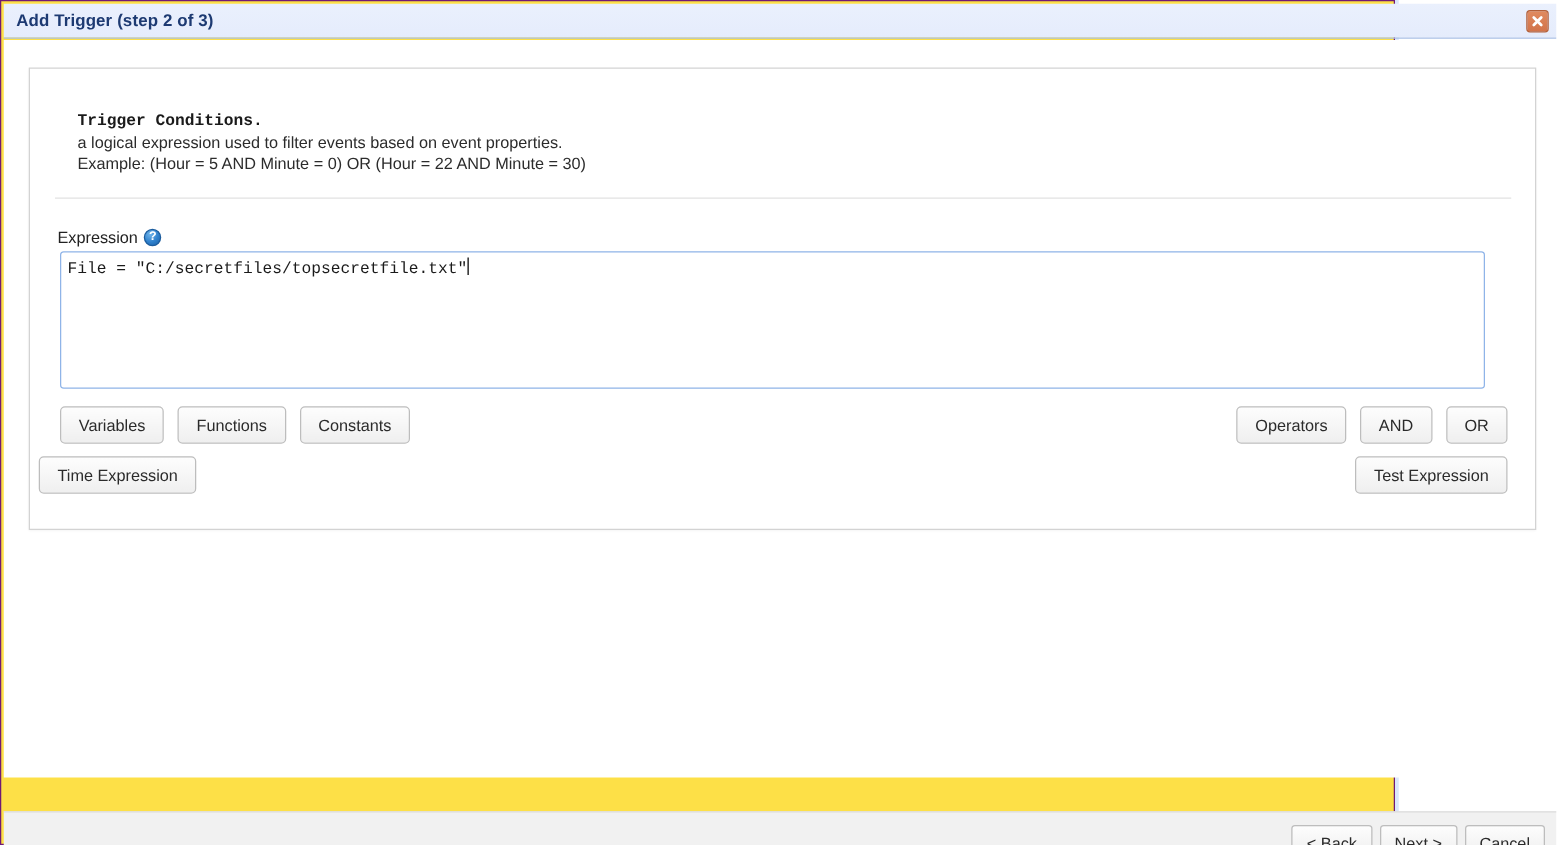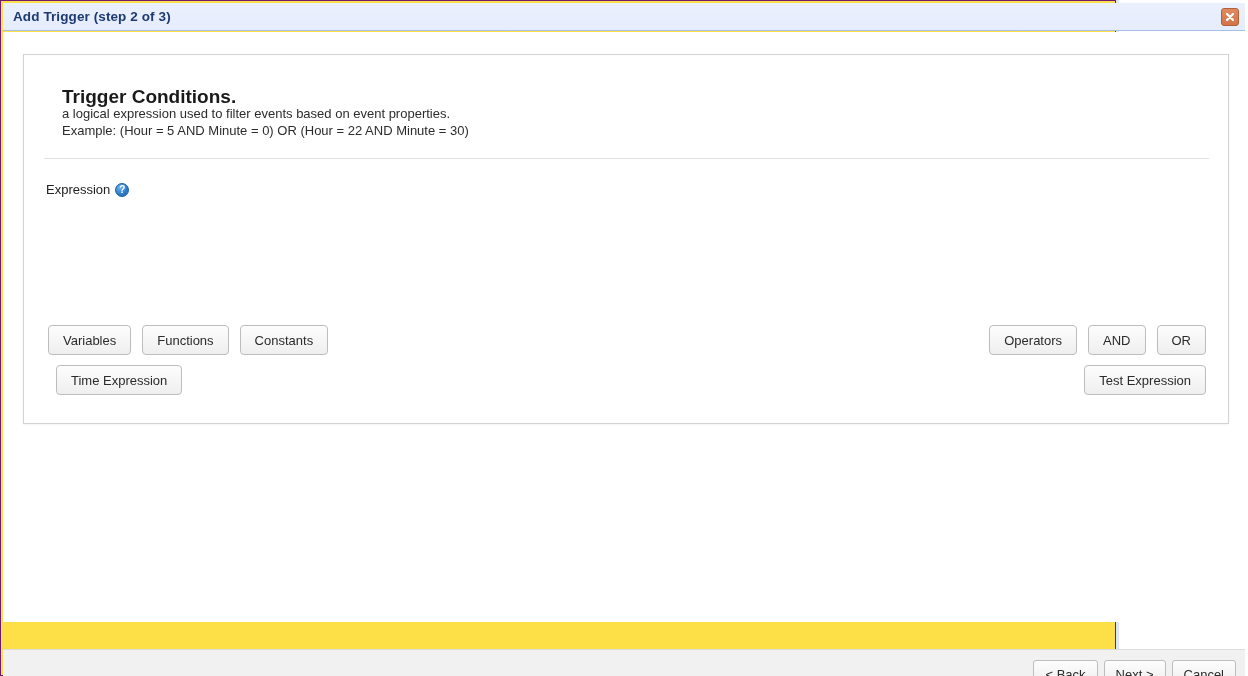--- a/index.html
+++ b/index.html
@@ -87,24 +87,25 @@
     box-shadow: 0 1px 2px rgba(0,0,0,0.05);
   }
 
   .intro {
     position: absolute;
     left: 38px;
     top: 33px;
     width: 1130px;
   }
   .intro-title {
-    font-size: 19px;
+    font-size: 13px;
     font-weight: bold;
     color: #1a1a1a;
     line-height: 17px;
+    font-family: Liberation Mono, monospace;
   }
   .intro-line {
     font-size: 13px;
     color: #2c2c2c;
     line-height: 17px;
     white-space: nowrap;
   }
 
   .divider {
     position: absolute;
@@ -195,21 +196,21 @@
 
   .btn-row-left-1 {
     position: absolute;
     left: 24px;
     top: 270px;
     display: flex;
     gap: 11px;
   }
   .btn-row-left-2 {
     position: absolute;
-    left: 32px;
+    left: 7px;
     top: 310px;
     display: flex;
     gap: 11px;
     align-items: center;
   }
   .btn-row-right-1 {
     position: absolute;
     right: 22px;
     top: 270px;
     display: flex;
@@ -273,20 +274,23 @@
         <div class="intro-line">Example: (Hour = 5 AND Minute = 0) OR (Hour = 22 AND Minute = 30)</div>
       </div>
 
       <div class="divider"></div>
 
       <div class="field-label-row">
         <span class="field-label">Expression</span>
         <span class="help-icon">?</span>
       </div>
 
+      <div class="expr-box">
+        <span class="expr-text">File = "C:/secretfiles/topsecretfile.txt"</span><span class="caret"></span>
+      </div>
 
       <div class="btn-row-left-1">
         <button class="btn">Variables</button>
         <button class="btn">Functions</button>
         <button class="btn">Constants</button>
       </div>
 
       <div class="btn-row-left-2">
         <button class="btn">Time Expression</button>
       </div>

